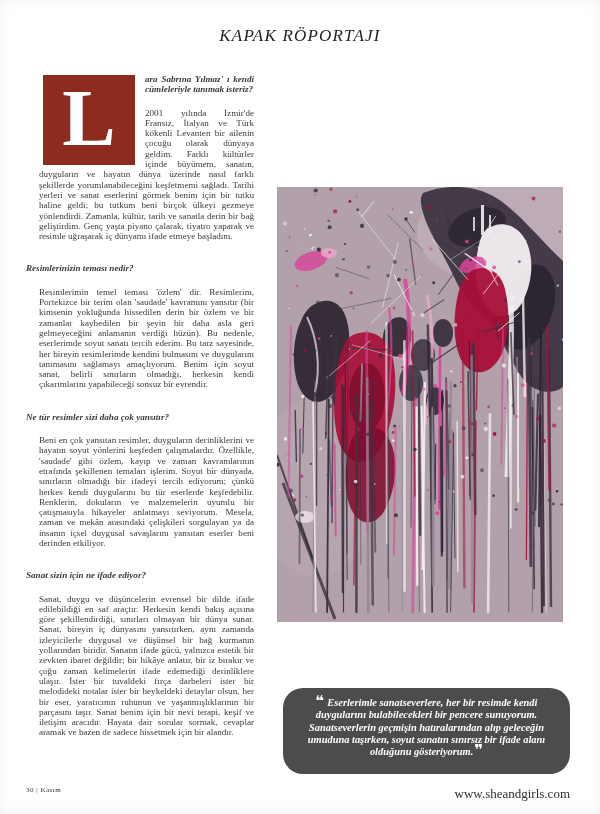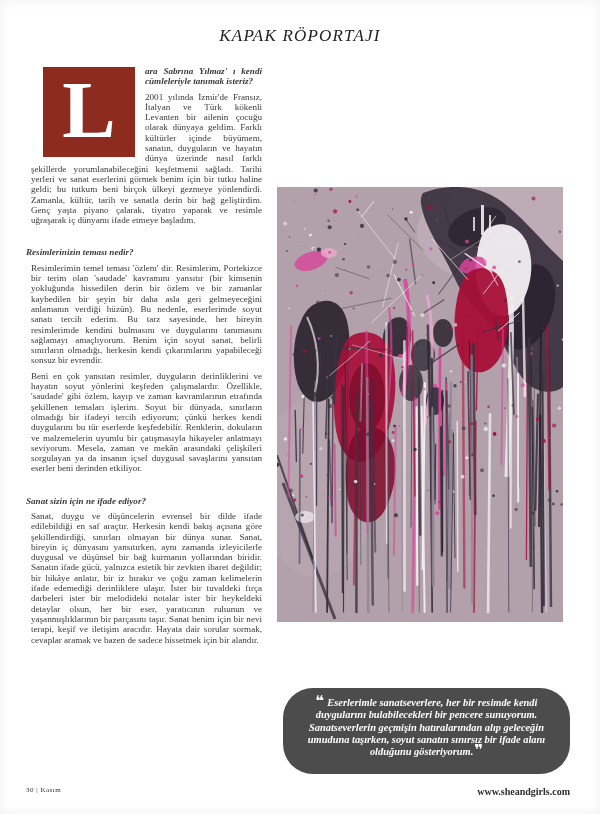--- a/index.html
+++ b/index.html
@@ -9,51 +9,51 @@
     box-shadow:inset 0 0 14px rgba(0,0,0,.06);
   }
   .title{
     position:absolute;top:22px;left:0;right:0;margin:4px;text-align:center;
     font-size:17px;font-style:italic;font-weight:400;letter-spacing:1.2px;color:#1f1f1f;
   }
   .left-col{
     position:absolute;left:26px;top:61px;width:241px;
     text-align:justify;font-size:9.1px;line-height:10.3px;color:#3a3a3a;
   }
-  .left-col p{margin:5px;}
+  .left-col p{margin:13px;}
   .dropcap-box{
     float:left;width:92px;height:90px;margin:1px 10px 2px 17px;
     background:var(--dropcap-bg,#8d2b1f);
     display:flex;align-items:center;justify-content:center;
   }
   .dropcap{
     color:#fff;font-size:80px;line-height:80px;font-weight:700;
     font-family:"Liberation Serif",serif;transform:translateY(-2px);
   }
   .q-intro,.question{font-weight:700;font-style:italic;}
   .question{font-size:9.1px;margin:22px 0 0;}
   .artwork{position:absolute;left:277px;top:187px;width:286px;height:435px;}
   .artwork svg{display:block;width:100%;height:100%;}
   .quote-box{
     position:absolute;left:283px;top:688px;width:287px;height:86px;box-sizing:border-box;
-    background:var(--quote-bg,#4c4c4c);border-radius:30px;
+    background:var(--quote-bg,#4c4c4c);border-radius:20px;
     color:#fff;text-align:center;padding:9px 17px 0;
     font-weight:700;font-style:italic;font-size:10.4px;line-height:12.3px;
   }
   .qmark{
     font-family:"DejaVu Sans",sans-serif;font-style:normal;font-weight:700;
     font-size:15px;line-height:0;
   }
   .qmark.open{margin-right:3px;}
   .qmark.close{margin-left:1px;}
   .footer-left{
     position:absolute;left:26px;top:786px;font-size:7px;color:#333;letter-spacing:.5px;
   }
   .footer-right{
-    position:absolute;right:30px;top:786px;font-size:10px;color:#2e2e2e;font-weight:bold;
+    position:absolute;right:30px;top:786px;font-size:13px;color:#2e2e2e;
   }
 </style>
 </head>
 <body>
 
 <div class="page">
 
   <h1 class="title">KAPAK RÖPORTAJI</h1>
 
   <div class="left-col">
@@ -61,20 +61,21 @@
       <div class="dropcap-box">
         <span class="dropcap">L</span>
       </div>
       <p class="q-intro">ara Sabrına Yılmaz' ı kendi cümleleriyle tanımak isteriz?</p>
       <p class="a">2001 yılında İzmir'de Fransız, İtalyan ve Türk kökenli Levanten bir ailenin çocuğu olarak dünyaya geldim. Farklı kültürler içinde büyümem, sanatın, duyguların ve hayatın dünya üzerinde nasıl farklı şekillerde yorumlanabileceğini keşfetmemi sağladı. Tarihi yerleri ve sanat eserlerini görmek benim için bir tutku haline geldi; bu tutkum beni birçok ülkeyi gezmeye yönlendirdi. Zamanla, kültür, tarih ve sanatla derin bir bağ geliştirdim. Genç yaşta piyano çalarak, tiyatro yaparak ve resimle uğraşarak iç dünyamı ifade etmeye başladım.</p>
     </div>
 
     <h3 class="question">Resimlerinizin teması nedir?</h3>
     <p class="a">Resimlerimin temel teması 'özlem' dir. Resimlerim, Portekizce bir terim olan 'saudade' kavramını yansıtır (bir kimsenin yokluğunda hissedilen derin bir özlem ve bir zamanlar kaybedilen bir şeyin bir daha asla geri gelmeyeceğini anlamanın verdiği hüzün). Bu nedenle, eserlerimde soyut sanatı tercih ederim. Bu tarz sayesinde, her bireyin resimlerimde kendini bulmasını ve duygularını tanımasını sağlamayı amaçlıyorum. Benim için soyut sanat, belirli sınırların olmadığı, herkesin kendi çıkarımlarını yapabileceği sonsuz bir evrendir.</p>
 
+    <h3 class="question">Ne tür resimler sizi daha çok yansıtır?</h3>
     <p class="a">Beni en çok yansıtan resimler, duyguların derinliklerini ve hayatın soyut yönlerini keşfeden çalışmalardır. Özellikle, 'saudade' gibi özlem, kayıp ve zaman kavramlarının etrafında şekillenen temaları işlerim. Soyut bir dünyada, sınırların olmadığı bir ifadeyi tercih ediyorum; çünkü herkes kendi duygularını bu tür eserlerde keşfedebilir. Renklerin, dokuların ve malzemelerin uyumlu bir çatışmasıyla hikayeler anlatmayı seviyorum. Mesela, zaman ve mekân arasındaki çelişkileri sorgulayan ya da insanın içsel duygusal savaşlarını yansıtan eserler beni derinden etkiliyor.</p>
 
     <h3 class="question">Sanat sizin için ne ifade ediyor?</h3>
     <p class="a">Sanat, duygu ve düşüncelerin evrensel bir dilde ifade edilebildiği en saf araçtır. Herkesin kendi bakış açısına göre şekillendirdiği, sınırları olmayan bir dünya sunar. Sanat, bireyin iç dünyasını yansıtırken, aynı zamanda izleyicilerle duygusal ve düşünsel bir bağ kurmanın yollarından biridir. Sanatın ifade gücü, yalnızca estetik bir zevkten ibaret değildir; bir hikâye anlatır, bir iz bırakır ve çoğu zaman kelimelerin ifade edemediği derinliklere ulaşır. İster bir tuvaldeki fırça darbeleri ister bir melodideki notalar ister bir heykeldeki detaylar olsun, her bir eser, yaratıcının ruhunun ve yaşanmışlıklarının bir parçasını taşır. Sanat benim için bir nevi terapi, keşif ve iletişim aracıdır. Hayata dair sorular sormak, cevaplar aramak ve bazen de sadece hissetmek için bir alandır.</p>
   </div>
 
   <div class="artwork">
     <svg id="painting" viewBox="0 0 286 435" preserveAspectRatio="none">
       <rect width="286" height="435" fill="#b2a1ab"></rect>
       <ellipse cx="235" cy="45" rx="95" ry="55" opacity="0.55" fill="#c6b6be"></ellipse>

